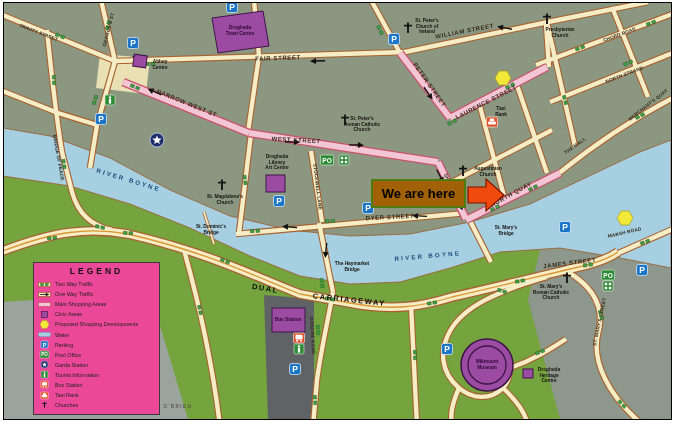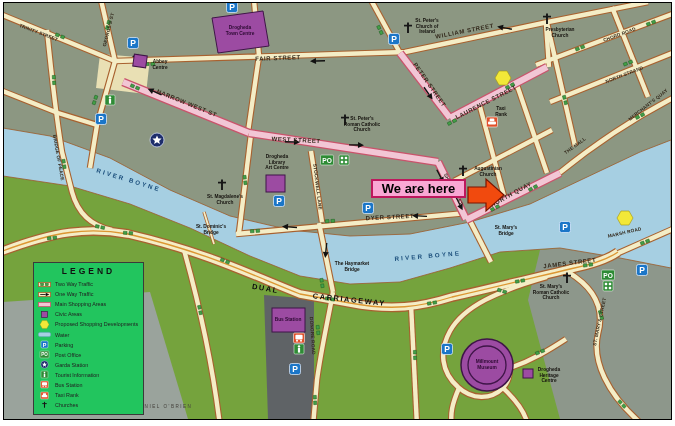--- a/index.html
+++ b/index.html
@@ -11,25 +11,25 @@
       fill:#33291c;letter-spacing:.6px;text-anchor:middle}
   .sm{font-size:4.7px;letter-spacing:.2px}
   .big{font-size:7.4px;letter-spacing:1.6px;fill:#0d0d0d}
   .riv{fill:#1c4f7c;letter-spacing:2.2px;font-size:6.2px}
   
   .plabel{position:absolute;transform:translate(-50%,-50%);font-size:4.8px;line-height:1.15;
           font-weight:bold;color:#15120e;text-align:center;white-space:pre-line;pointer-events:none}
   .onpurple{color:#2d0a33}
   .cpy{font-weight:normal;font-size:4.6px;letter-spacing:1.5px;color:#44413c;white-space:nowrap}
   
-  .wah{position:absolute;left:371px;top:179px;width:95px;height:19px;background:#f9a8d4;
-       border:2px solid #be185d;display:flex;align-items:center;justify-content:center;
+  .wah{position:absolute;left:371px;top:179px;width:95px;height:29px;background:#a16207;
+       border:2px solid #4d7c0f;display:flex;align-items:center;justify-content:center;
        font-weight:bold;font-size:13px;color:#000;box-sizing:border-box}
   
-  .legend{position:absolute;left:33px;top:262px;width:111px;height:153px;background:#22c55e;
+  .legend{position:absolute;left:33px;top:262px;width:127px;height:153px;background:#ec4899;
           border:1px solid #3a3a3a;padding:3px 4px 15px;box-sizing:border-box}
   .legend h3{margin:0 0 3px;text-align:center;font-size:8.5px;letter-spacing:3px;color:#111;
              font-weight:bold}
   .lrow{display:flex;align-items:center;gap:4px;height:10.1px}
   .lrow svg{width:13px;height:9px;flex:0 0 13px}
   .lrow span{font-size:5.4px;color:#222;white-space:nowrap}
 </style>
 </head>
 <body>
 

